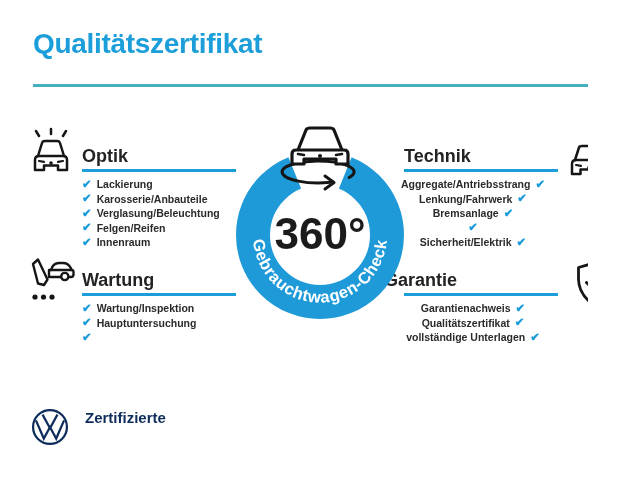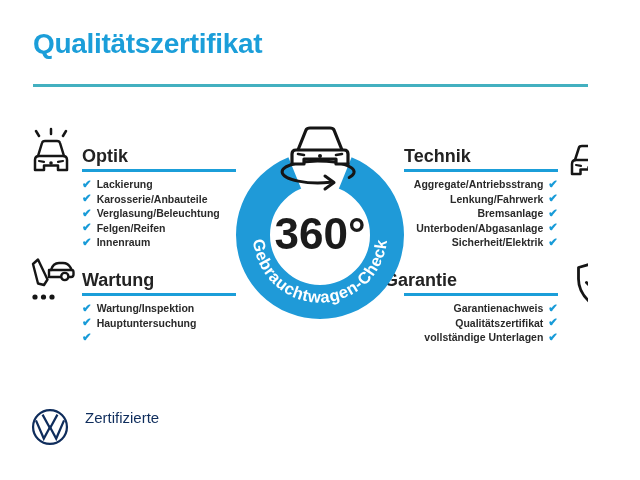--- a/index.html
+++ b/index.html
@@ -21,26 +21,26 @@
   }
   .sec-head.right { }
   .sec-rule {
     position:absolute; width:154px; height:3px; background:#1b9ed9;
   }
   .items { position:absolute; width:170px; }
   .item {
     display:flex; align-items:center; height:14.5px; gap:5px;
     font-size:10.5px; font-weight:bold; color:#2a2a2a; white-space:nowrap;
   }
-  .items.right .item { justify-content:flex-end; }
+  .items.right .item { justify-content:center; }
   .chk { color:#189bd8; font-size:11.5px; line-height:1; }
   .icon { position:absolute; }
   .footer-text {
     position:absolute; left:85px; top:410px;
-    font-size:15px; line-height:15.5px; font-weight:normal; color:#0f2d5c;
+    font-size:15px; line-height:15.5px; font-weight:bold; color:#0f2d5c;
   }
 </style>
 </head>
 <body>
 
 <div class="page">
 
   <h1 class="title">Qualitätszertifikat</h1>
   <div class="top-rule"></div>
 
@@ -102,21 +102,20 @@
       </div>
     <div class="item">
         <span>Lenkung/Fahrwerk</span>
         <span class="chk">✔</span>
       </div>
     <div class="item">
         <span>Bremsanlage</span>
         <span class="chk">✔</span>
       </div>
     <div class="item">
-        <span>Unterboden/Abgasanlage</span>
         <span class="chk">✔</span>
       </div>
     <div class="item">
         <span>Sicherheit/Elektrik</span>
         <span class="chk">✔</span>
       </div>
   </div>
 
   <svg class="icon" style="left:26px; top:254px;" width="52" height="52" viewBox="0 0 52 52">
     <g fill="none" stroke="#161616" stroke-width="2.4" stroke-linecap="round" stroke-linejoin="round">

